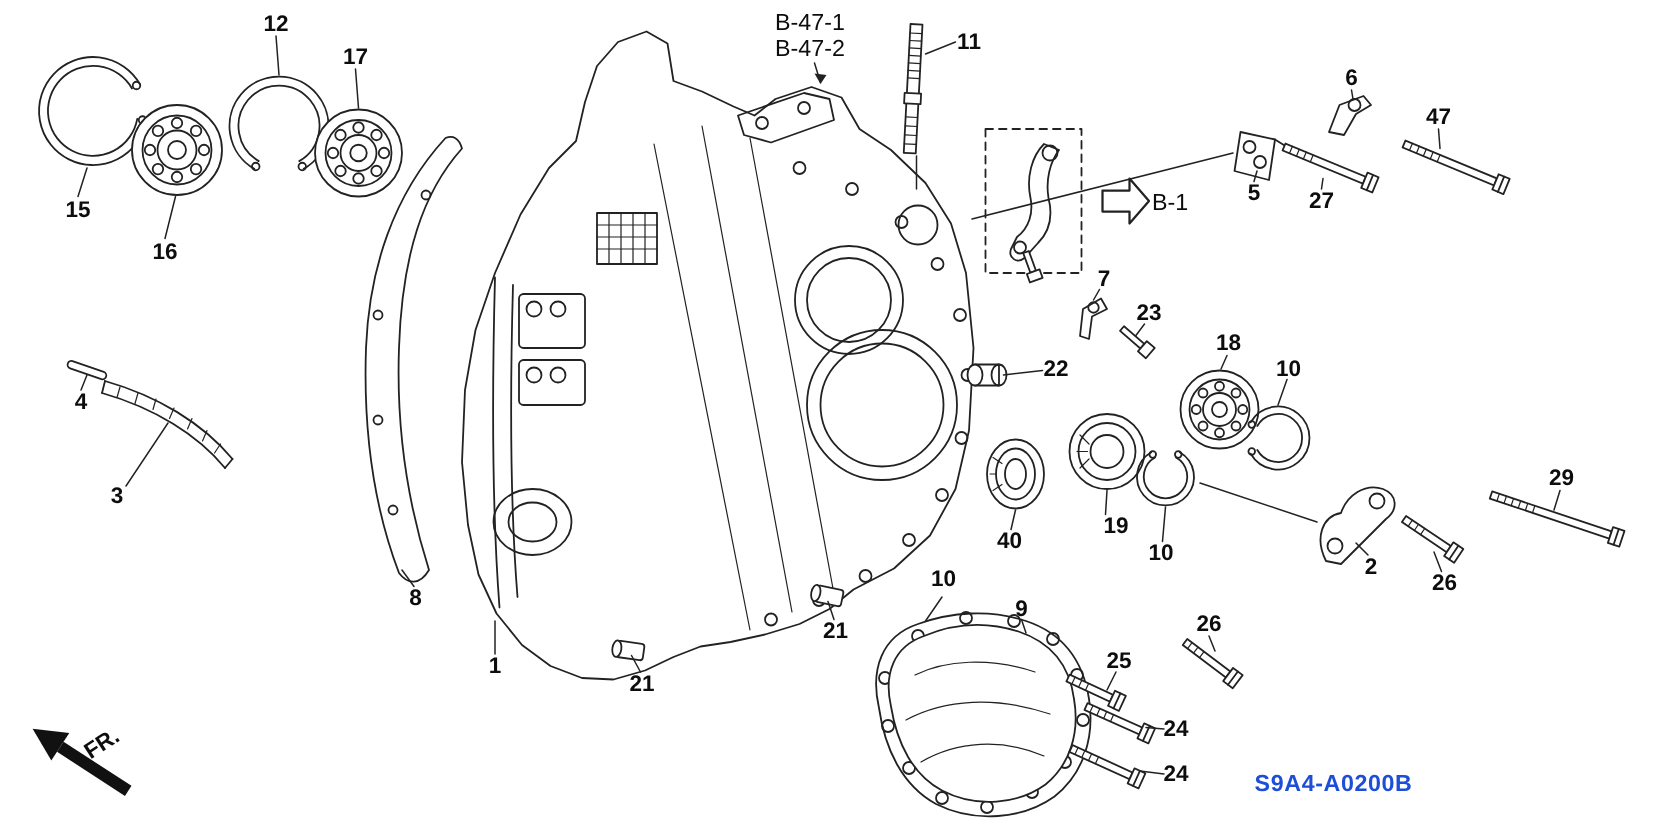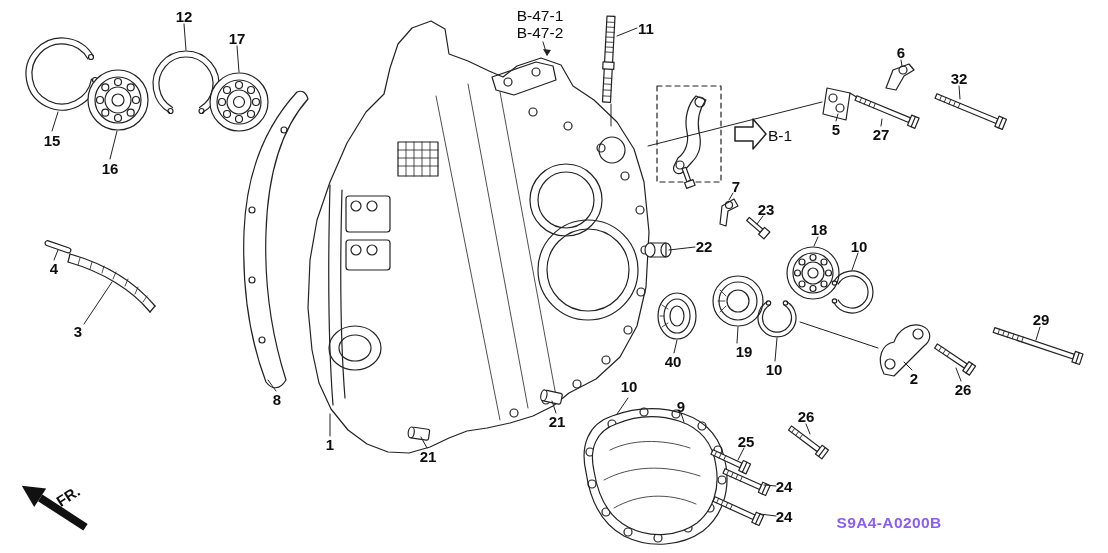--- a/index.html
+++ b/index.html
@@ -8,21 +8,21 @@
     font-family:"Liberation Sans",sans-serif;color:#111;overflow:hidden;
   }
   .stage svg{position:absolute;left:0;top:0;}
   .callout{
     position:absolute;transform:translate(-50%,-50%);
     font-size:15px;font-weight:600;color:#0d0d0d;white-space:nowrap;line-height:1;
   }
   .ref{font-weight:400;font-size:15.5px;}
   .code{
     position:absolute;transform:translate(-50%,-50%);
-    font-weight:700;font-size:15.5px;letter-spacing:.4px;color:#8b5cf6;
+    font-weight:700;font-size:15.5px;letter-spacing:.4px;color:#1d4ed8;
   }
   .fr{
     position:absolute;transform:translate(-50%,-50%) rotate(-33deg);
     font-weight:800;font-size:15px;color:#0d0d0d;
   }
 </style>
 </head>
 <body>
 
 <div class="stage">
@@ -367,21 +367,21 @@
   <span class="callout ref" style="left:540px;top:16px">B-47-1</span>
   <span class="callout ref" style="left:540px;top:33px">B-47-2</span>
   <span class="callout ref" style="left:780px;top:136px">B-1</span>
 
   <span class="callout" style="left:184px;top:16px">12</span>
   <span class="callout" style="left:237px;top:38px">17</span>
   <span class="callout" style="left:52px;top:140px">15</span>
   <span class="callout" style="left:110px;top:168px">16</span>
   <span class="callout" style="left:646px;top:28px">11</span>
   <span class="callout" style="left:901px;top:52px">6</span>
-  <span class="callout" style="left:959px;top:78px">32</span>
+  <span class="callout" style="left:959px;top:78px">47</span>
   <span class="callout" style="left:836px;top:129px">5</span>
   <span class="callout" style="left:881px;top:134px">27</span>
   <span class="callout" style="left:736px;top:186px">7</span>
   <span class="callout" style="left:766px;top:209px">23</span>
   <span class="callout" style="left:819px;top:229px">18</span>
   <span class="callout" style="left:859px;top:246px">10</span>
   <span class="callout" style="left:704px;top:246px">22</span>
   <span class="callout" style="left:54px;top:268px">4</span>
   <span class="callout" style="left:78px;top:331px">3</span>
   <span class="callout" style="left:673px;top:361px">40</span>

